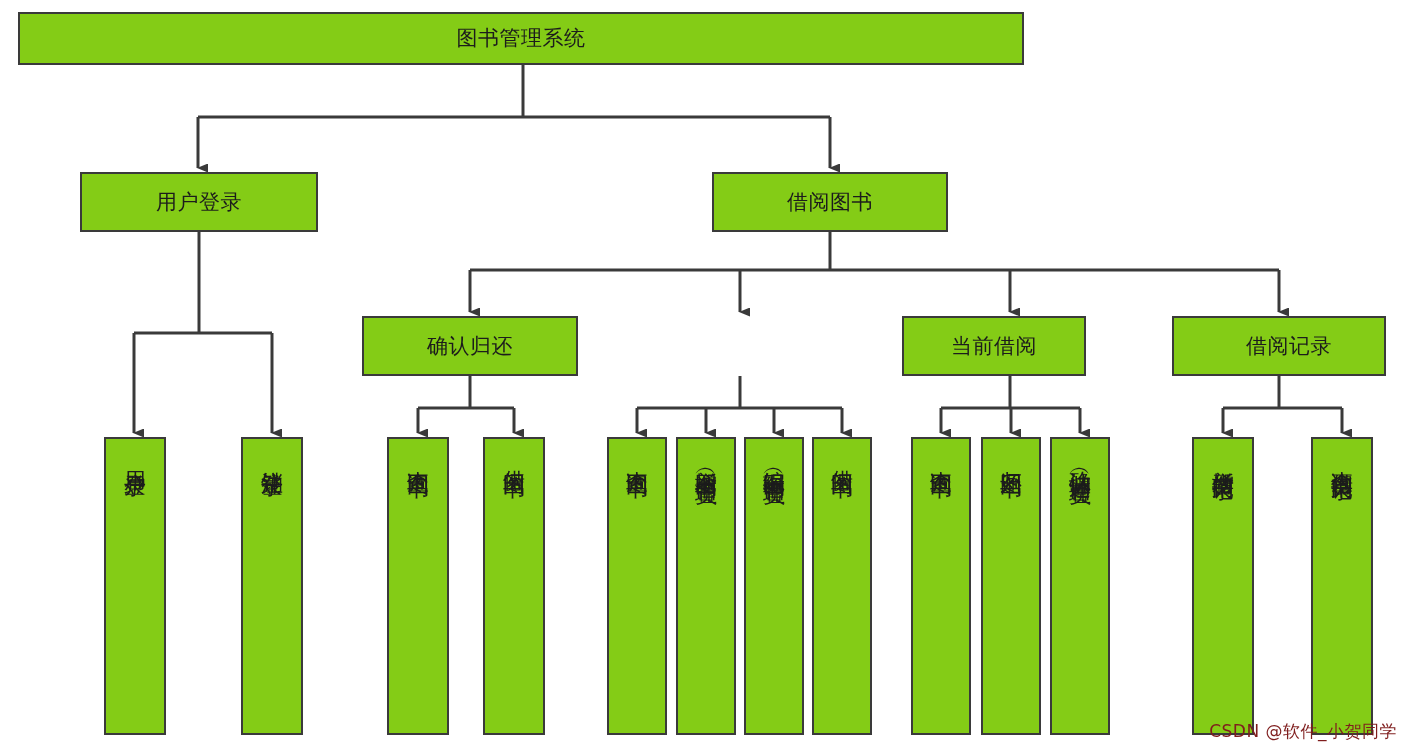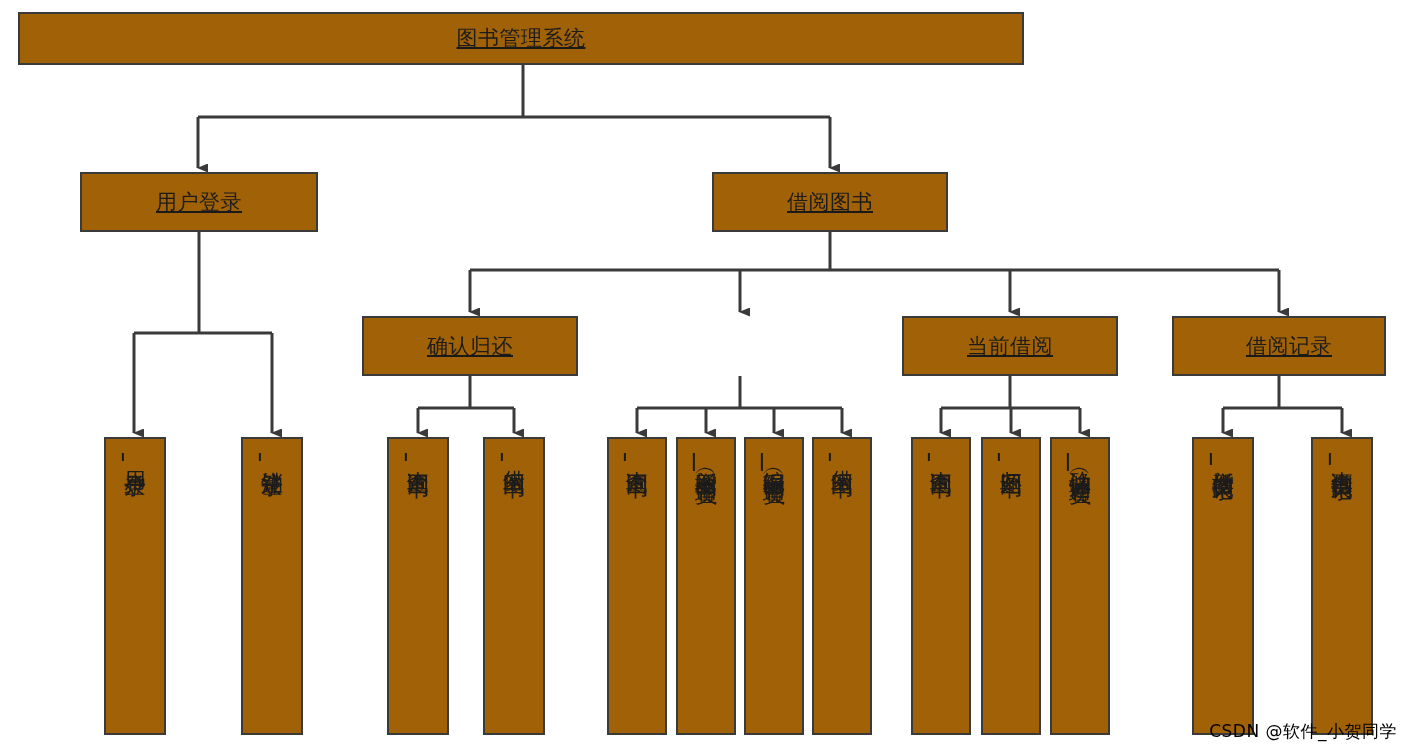--- a/index.html
+++ b/index.html
@@ -17,27 +17,26 @@
   }
   #edges{
     position:absolute;
     left:0; top:0;
     width:1405px; height:747px;
     pointer-events:none;
   }
   .node{
     position:absolute;
     box-sizing:border-box;
-    background:#a16207;
+    background:#84cc16;
     border:2.5px solid #3a3a3a;
     display:flex;
     align-items:center;
     justify-content:center;
     z-index:2;
-    text-decoration:underline;
   }
   .node .label{
     font-size:21px;
     line-height:1.25;
     letter-spacing:0.5px;
     color:#1c1c1c;
     white-space:nowrap;
   }
   
   .node.vertical{
@@ -51,21 +50,21 @@
     font-size:22px;
     line-height:1.08;
     letter-spacing:2px;
     white-space:normal;
   }
   .watermark{
     position:absolute;
     right:8px;
     bottom:4px;
     font-size:17px;
-    color:#000000;
+    color:#7f1d1d;
     letter-spacing:0.5px;
     z-index:5;
     user-select:none;
     white-space:nowrap;
   }
 </style>
 </head>
 <body>
 
 <div id="canvas">
@@ -127,21 +126,21 @@
   <div class="node" style="left:80px;top:172px;width:238px;height:60px;">
     <span class="label">用户登录</span>
   </div>
   <div class="node" style="left:712px;top:172px;width:236px;height:60px;">
     <span class="label">借阅图书</span>
   </div>
 
   <div class="node" style="left:362px;top:316px;width:216px;height:60px;">
     <span class="label">确认归还</span>
   </div>
-  <div class="node" style="left:902px;top:316px;width:216px;height:60px;">
+  <div class="node" style="left:902px;top:316px;width:184px;height:60px;">
     <span class="label">当前借阅</span>
   </div>
   <div class="node" style="left:1172px;top:316px;width:214px;height:60px;padding-left:20px;">
     <span class="label">借阅记录</span>
   </div>
 
   <div class="node vertical" style="left:104px;top:437px;width:62px;height:298px;">
     <span class="label">用户登录</span>
   </div>
   <div class="node vertical" style="left:241px;top:437px;width:62px;height:298px;">

